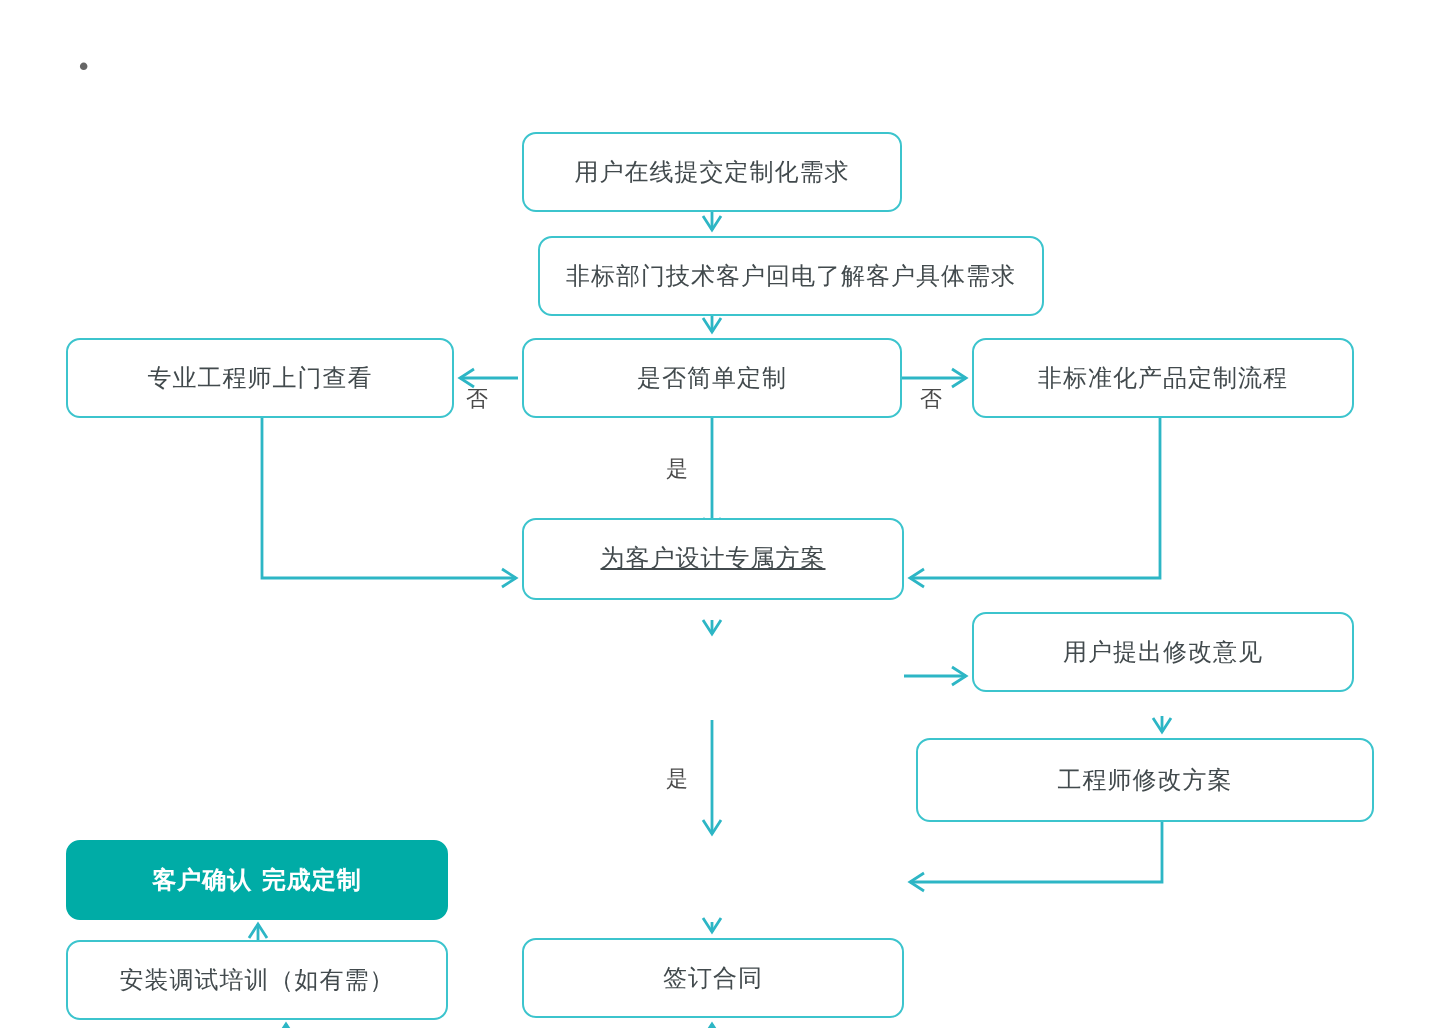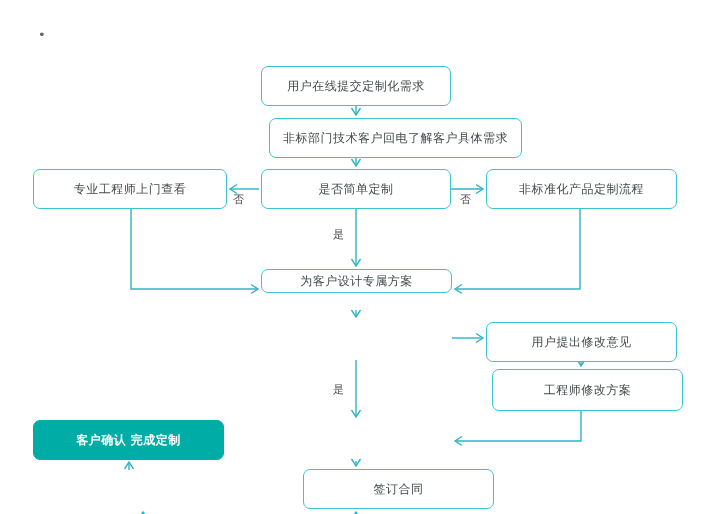--- a/index.html
+++ b/index.html
@@ -69,24 +69,25 @@
         <path d="M 356 519 L 356 512" class="edge" marker-end="url(#arrowhead)"></path>
       </g>
   </svg>
 
   <div class="nodes-layer">
       <div class="node" style="left: 261px; top: 66px; width: 190px; height: 40px;">用户在线提交定制化需求</div>
       <div class="node" style="left: 230px; top: 118px; width: 253px; height: 40px; margin-left: 39px;">非标部门技术客户回电了解客户具体需求</div>
       <div class="node" style="left: 33px; top: 169px; width: 194px; height: 40px;">专业工程师上门查看</div>
       <div class="node" style="left: 261px; top: 169px; width: 190px; height: 40px;">是否简单定制</div>
       <div class="node" style="left: 486px; top: 169px; width: 191px; height: 40px;">非标准化产品定制流程</div>
-      <div class="node" style="left: 261px; top: 269px; width: 191px; height: 24px;">为客户设计专属方案</div>
-      <div class="node" style="left: 486px; top: 322px; width: 191px; height: 40px;">用户提出修改意见</div>
-      <div class="node" style="left: 492px; top: 369px; width: 191px; height: 42px;">工程师修改方案</div>
-      <div class="node" style="left: 261px; top: 469px; width: 191px; height: 40px; margin-left: 42px;">签订合同</div>
+      <div class="node" style="left: 261px; top: 259px; width: 191px; height: 41px; text-decoration: underline;">为客户设计专属方案</div>
+      <div class="node" style="left: 486px; top: 306px; width: 191px; height: 40px;">用户提出修改意见</div>
+      <div class="node" style="left: 458px; top: 369px; width: 229px; height: 42px;">工程师修改方案</div>
+      <div class="node" style="left: 261px; top: 469px; width: 191px; height: 40px;">签订合同</div>
       <div class="node filled" style="left: 33px; top: 420px; width: 191px; height: 40px;">客户确认 完成定制</div>
+      <div class="node" style="left: 33px; top: 470px; width: 191px; height: 40px;">安装调试培训（如有需）</div>
       <div class="edge-label" style="left: 233px; top: 192px;">否</div>
       <div class="edge-label" style="left: 460px; top: 192px;">否</div>
       <div class="edge-label" style="left: 333px; top: 227px;">是</div>
       <div class="edge-label" style="left: 333px; top: 382px;">是</div>
     </div>
 
 </div>
 
 </body></html>

